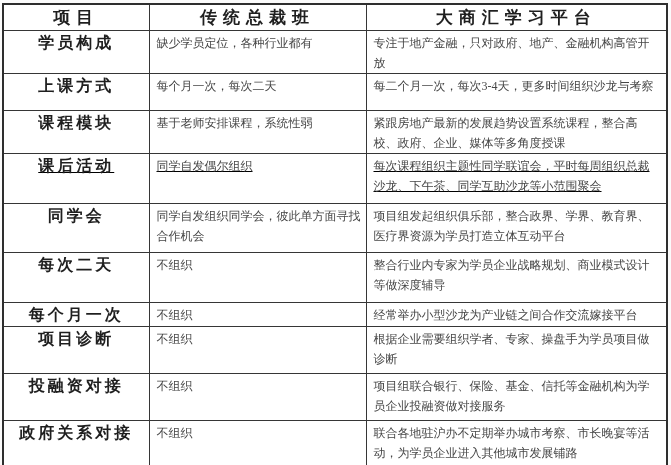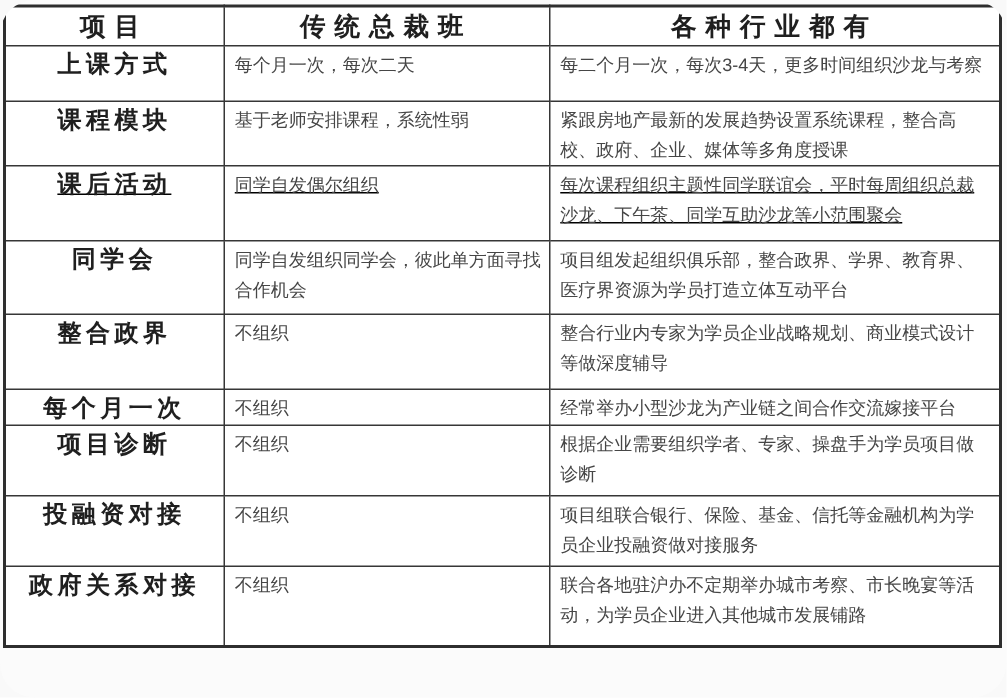--- a/index.html
+++ b/index.html
@@ -6,21 +6,20 @@
   body {
     width: 671px; height: 465px;
     background: #f9f9f9;
     font-family: "Liberation Sans", sans-serif;
   }
   .page {
     position: relative;
     width: 671px; height: 465px;
     background: #fbfbfb;
     overflow: hidden;
-    border-radius: 23px;
   }
   table.cmp {
     position: absolute;
     left: 2px; top: 3px;
     width: 666px;
     border-collapse: collapse;
     table-layout: fixed;
     background: #ffffff;
     border: 2px solid #2e2e2e;
   }
@@ -54,21 +53,21 @@
     font-size: 12px;
     line-height: 20px;
     color: #464646;
     text-align: left;
     vertical-align: top;
     padding: 2px 5px 0 7px;
     word-break: break-all;
   }
   
   tr.r0 { height: 26px; }
-  tr.r1 { height: 37px; }
+  tr.r1 { height: 37px; font-family: Liberation Serif, serif; }
   tr.r2 { height: 37px; }
   tr.r3 { height: 50px; text-decoration: underline; }
   tr.r4 { height: 49px; }
   tr.r5 { height: 50px; }
   tr.r6 { height: 21px; }
   tr.r7 { height: 47px; }
   tr.r8 { height: 47px; }
   tr.r9 { height: 53px; }
 </style>
 </head>
@@ -78,24 +77,29 @@
   <table class="cmp">
     <colgroup>
       <col class="c-item">
       <col class="c-traditional">
       <col class="c-platform">
     </colgroup>
     <thead>
       <tr>
         <th class="hdr">项目</th>
         <th class="hdr">传统总裁班</th>
-        <th class="hdr">各种行业都有</th>
+        <th class="hdr">大商汇学习平台</th>
       </tr>
     </thead>
     <tbody>
+      <tr class="r0">
+        <td class="label">学员构成</td>
+        <td class="body">缺少学员定位，各种行业都有</td>
+        <td class="body">专注于地产金融，只对政府、地产、金融机构高管开放</td>
+      </tr>
       <tr class="r1">
         <td class="label">上课方式</td>
         <td class="body">每个月一次，每次二天</td>
         <td class="body">每二个月一次，每次3-4天，更多时间组织沙龙与考察</td>
       </tr>
       <tr class="r2">
         <td class="label">课程模块</td>
         <td class="body">基于老师安排课程，系统性弱</td>
         <td class="body">紧跟房地产最新的发展趋势设置系统课程，整合高校、政府、企业、媒体等多角度授课</td>
       </tr>
@@ -103,21 +107,21 @@
         <td class="label">课后活动</td>
         <td class="body">同学自发偶尔组织</td>
         <td class="body">每次课程组织主题性同学联谊会，平时每周组织总裁沙龙、下午茶、同学互助沙龙等小范围聚会</td>
       </tr>
       <tr class="r4">
         <td class="label">同学会</td>
         <td class="body">同学自发组织同学会，彼此单方面寻找合作机会</td>
         <td class="body">项目组发起组织俱乐部，整合政界、学界、教育界、医疗界资源为学员打造立体互动平台</td>
       </tr>
       <tr class="r5">
-        <td class="label">整合政界</td>
+        <td class="label">每次二天</td>
         <td class="body">不组织</td>
         <td class="body">整合行业内专家为学员企业战略规划、商业模式设计等做深度辅导</td>
       </tr>
       <tr class="r6">
         <td class="label">每个月一次</td>
         <td class="body">不组织</td>
         <td class="body">经常举办小型沙龙为产业链之间合作交流嫁接平台</td>
       </tr>
       <tr class="r7">
         <td class="label">项目诊断</td>

